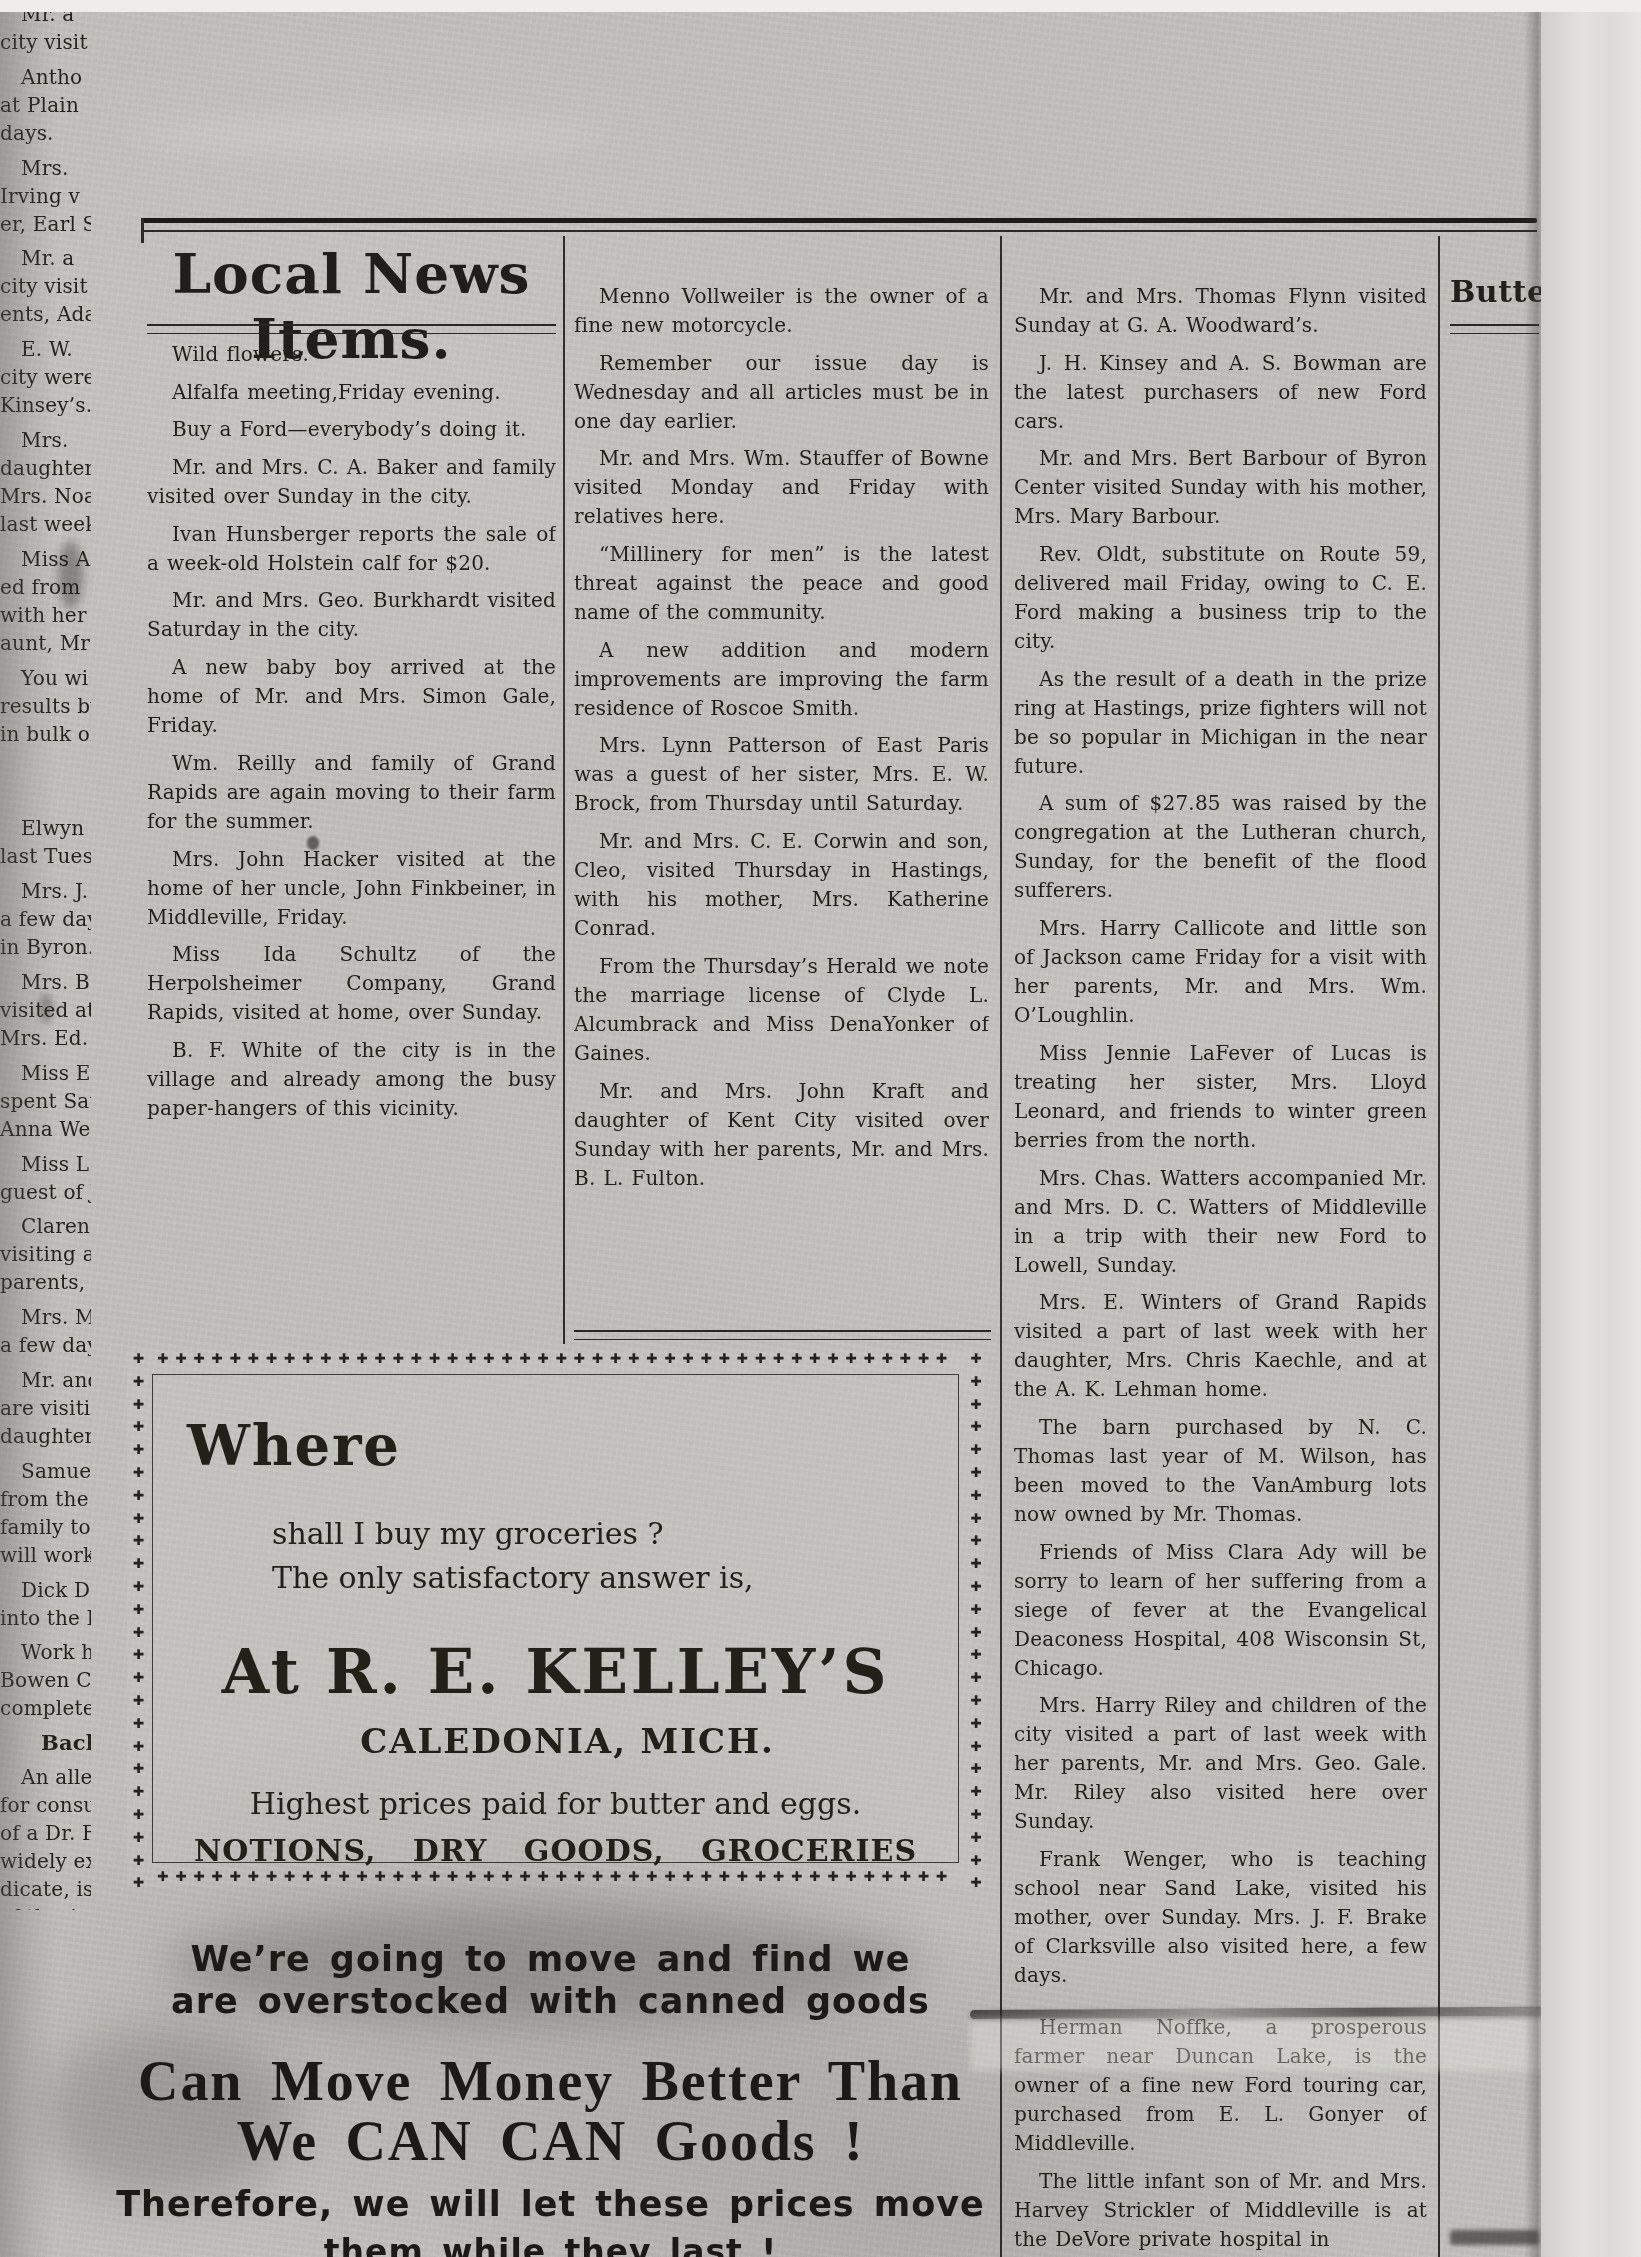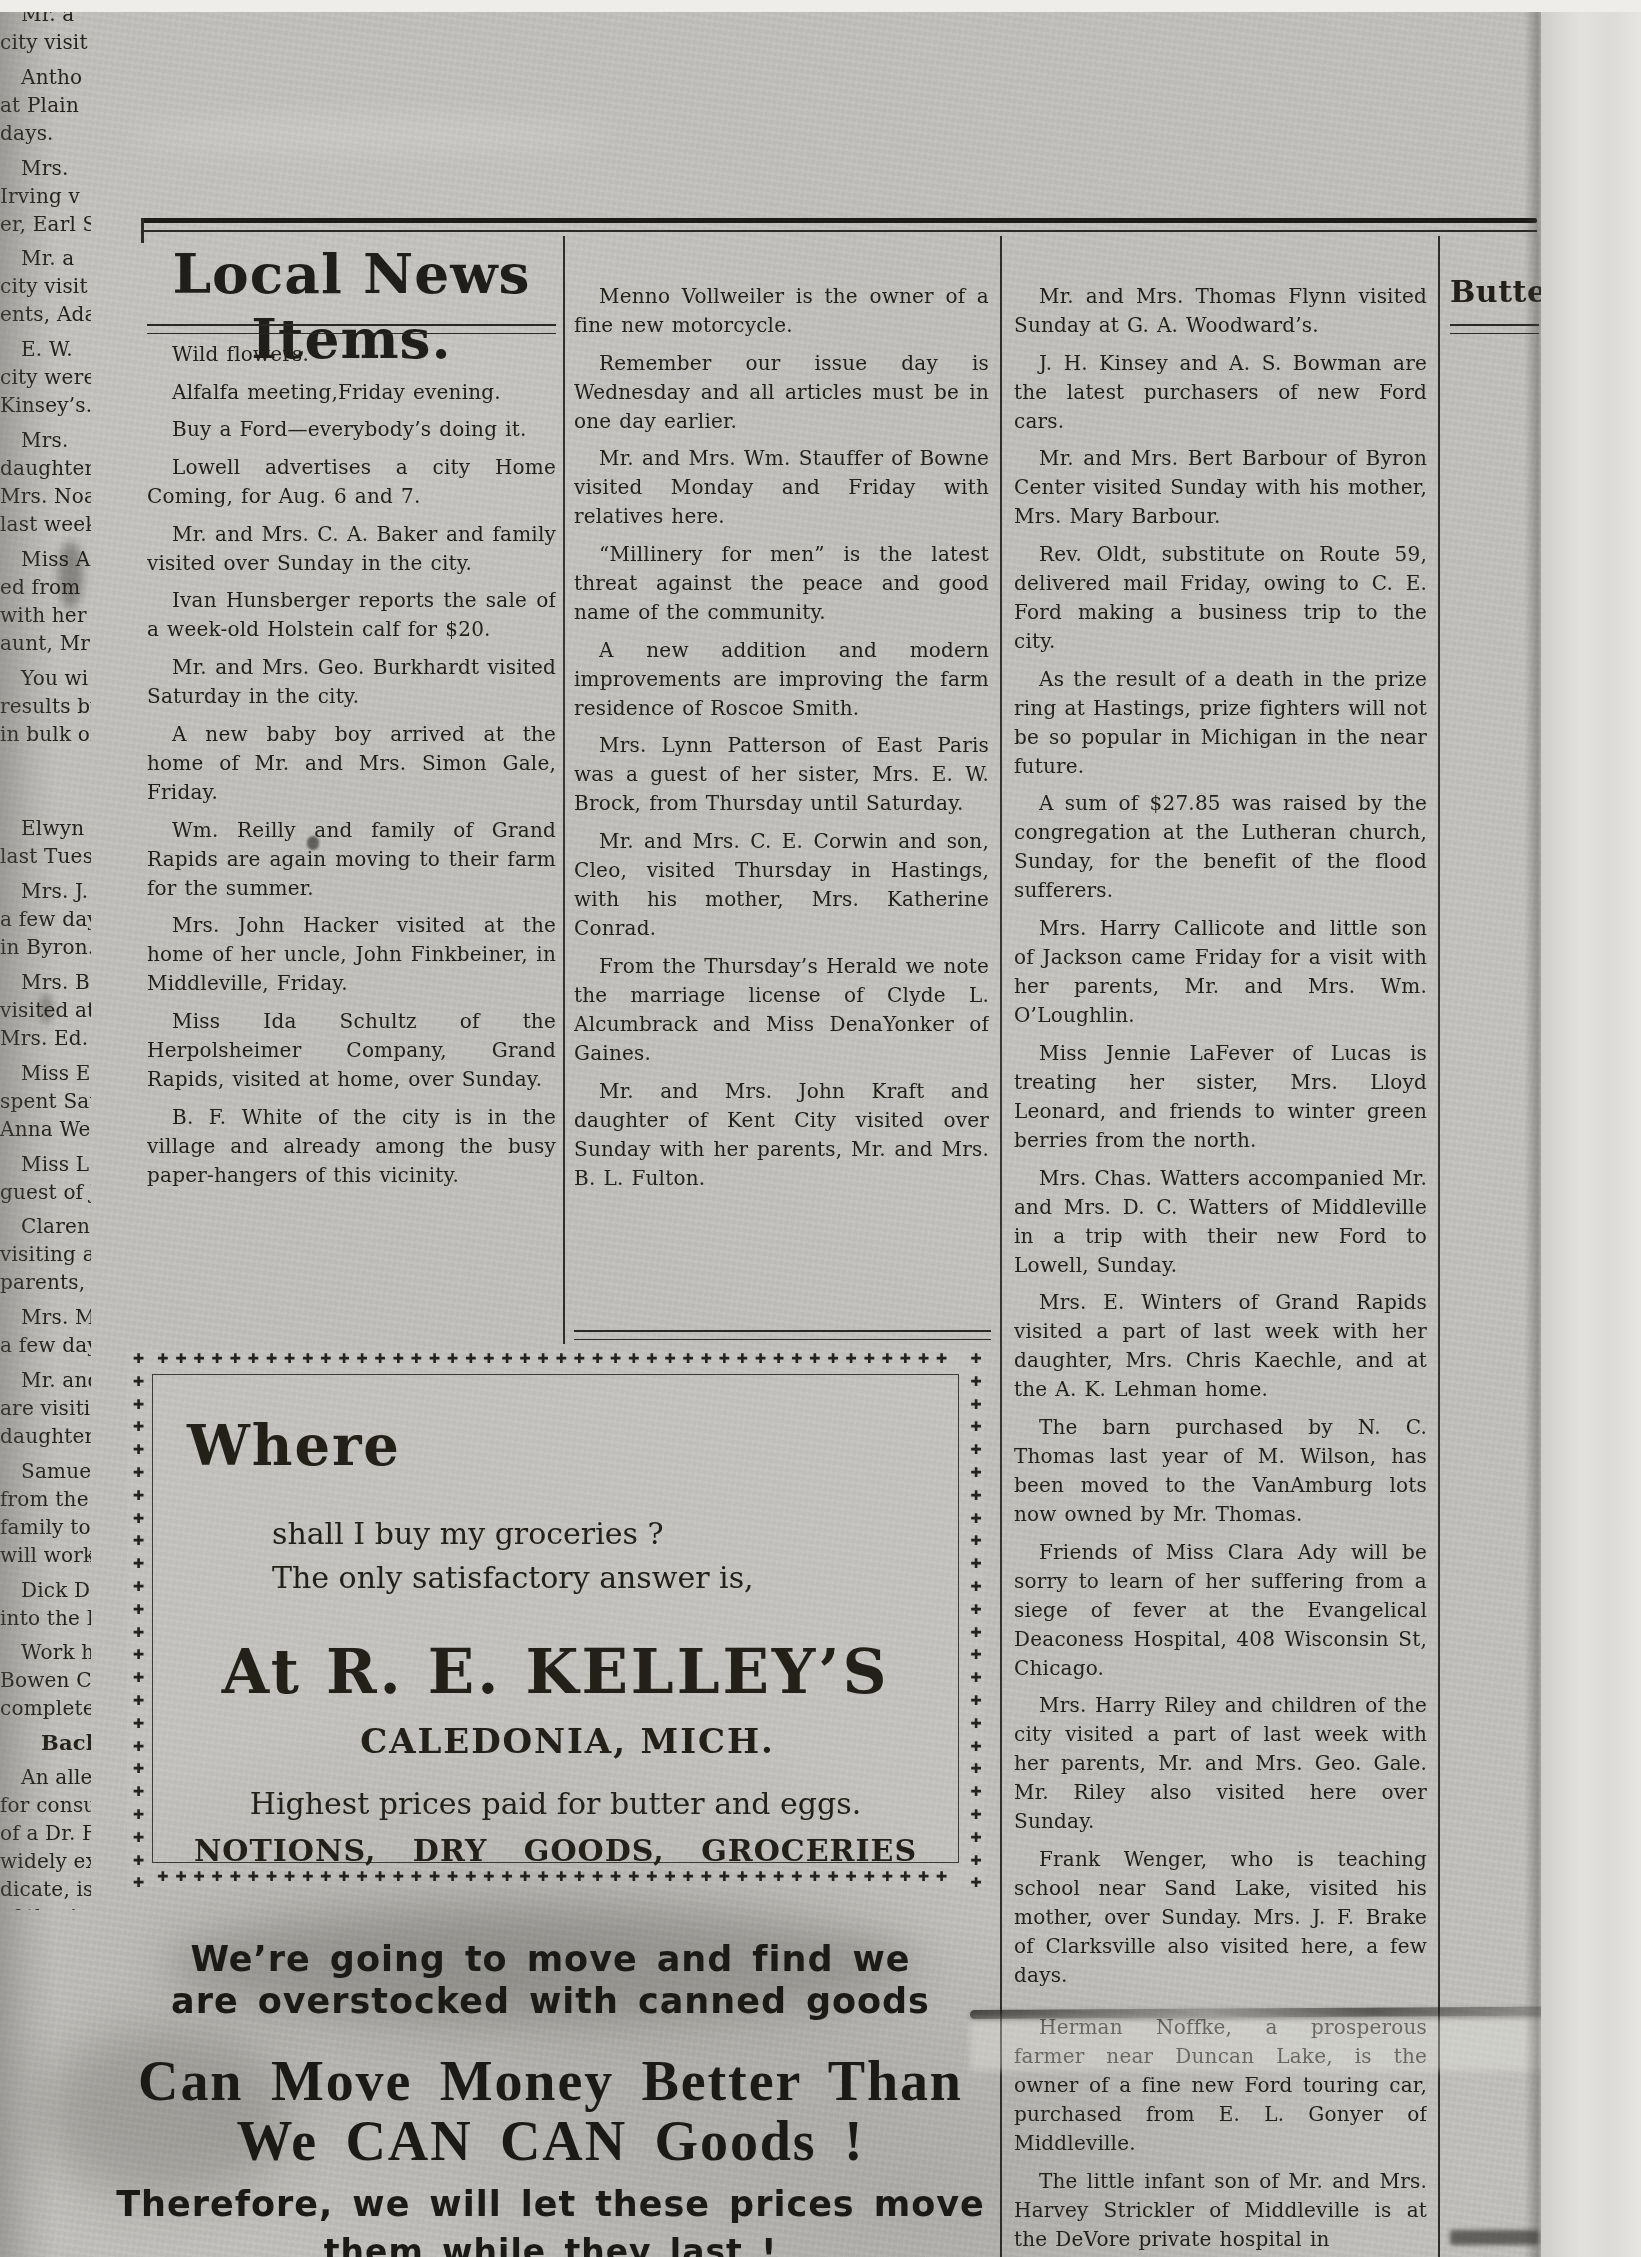--- a/index.html
+++ b/index.html
@@ -131,21 +131,20 @@
   <div class="section-title">Local News Items.</div>
   <div class="dbl-rule" style="left:147px;top:324px;width:409px;"></div>
 
   <div class="butter-head">Butter</div>
   <div class="dbl-rule" style="left:1450px;top:324px;width:89px;"></div>
 
   <div id="col1" class="news-col">
       <p class="news-item">Wild flowers.</p>
       <p class="news-item">Alfalfa meeting,Friday evening.</p>
       <p class="news-item">Buy a Ford—everybody’s doing it.</p>
-      <p class="news-item">Lowell advertises a city Home Coming, for Aug. 6 and 7.</p>
       <p class="news-item">Mr. and Mrs. C. A. Baker and family visited over Sunday in the city.</p>
       <p class="news-item">Ivan Hunsberger reports the sale of a week-old Holstein calf for $20.</p>
       <p class="news-item">Mr. and Mrs. Geo. Burkhardt visited Saturday in the city.</p>
       <p class="news-item">A new baby boy arrived at the home of Mr. and Mrs. Simon Gale, Friday.</p>
       <p class="news-item">Wm. Reilly and family of Grand Rapids are again moving to their farm for the summer.</p>
       <p class="news-item">Mrs. John Hacker visited at the home of her uncle, John Finkbeiner, in Middleville, Friday.</p>
       <p class="news-item">Miss Ida Schultz of the Herpolsheimer Company, Grand Rapids, visited at home, over Sunday.</p>
       <p class="news-item">B. F. White of the city is in the village and already among the busy paper-hangers of this vicinity.</p>
     </div>
   <div id="col2" class="news-col">

